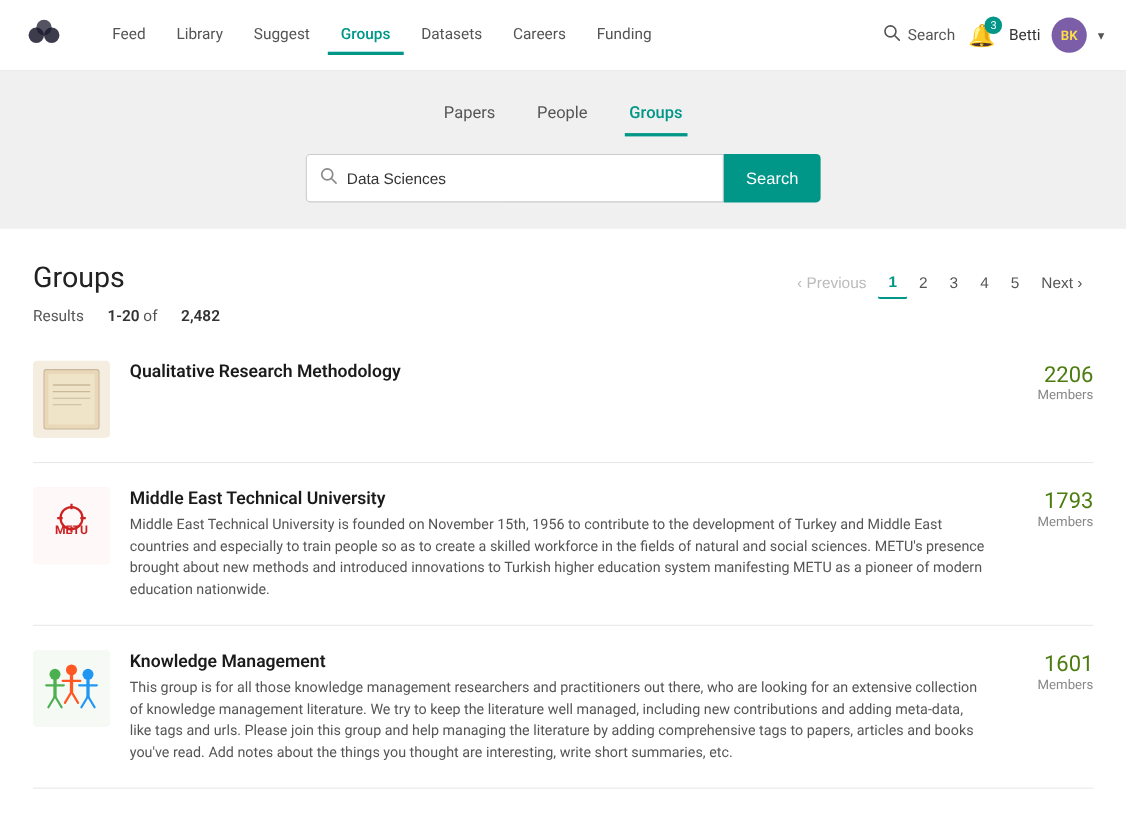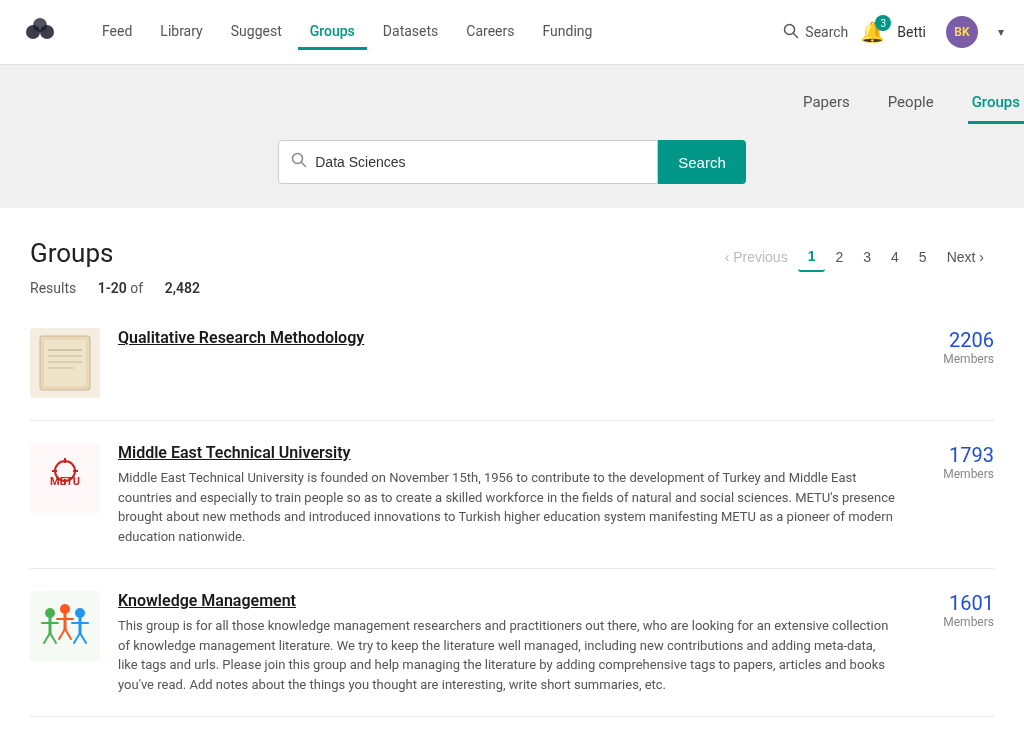--- a/index.html
+++ b/index.html
@@ -21,33 +21,33 @@
     .nav-link.active { color: #009688; border-bottom: 3px solid #009688; font-weight: 500; }
     .nav-right { display: flex; align-items: center; gap: 12px; }
     .nav-search { display: flex; align-items: center; gap: 6px; cursor: pointer; color: #555; font-size: 14px; }
     .bell-wrap { position: relative; cursor: pointer; }
     .bell-icon { font-size: 20px; color: #555; }
     .bell-badge {
       position: absolute; top: -5px; right: -6px;
       background: #009688; color: #fff; border-radius: 50%;
       width: 16px; height: 16px; font-size: 10px; display: flex; align-items: center; justify-content: center;
     }
-    .user-area { display: flex; align-items: center; gap: 20px; cursor: pointer; }
+    .user-area { display: flex; align-items: center; gap: 10px; cursor: pointer; }
     .avatar {
       width: 32px; height: 32px; border-radius: 50%;
       background: #7b5ea7; color: #fde047; display: flex; align-items: center; justify-content: center;
       font-size: 12px; font-weight: 600;
     }
     .chevron { font-size: 12px; color: #555; }
 
     
     .search-banner {
       background: #f0f0f0; padding: 20px 0 0 0;
     }
-    .search-tabs { display: flex; justify-content: flex-end; gap: 30px; margin-bottom: 16px; }
+    .search-tabs { display: flex; justify-content: center; gap: 30px; margin-bottom: 16px; }
     .search-tab {
       padding: 8px 4px 10px; font-size: 15px; color: #555; cursor: pointer;
       border-bottom: 3px solid transparent;
     }
     .search-tab.active { color: #009688; border-bottom: 3px solid #009688; font-weight: 500; }
     .search-box-row { display: flex; justify-content: center; padding-bottom: 24px; }
     .search-box {
       display: flex; align-items: center; background: #fff;
       border: 1px solid #ccc; border-radius: 4px 0 0 4px;
       padding: 0 12px; width: 380px; height: 44px; gap: 8px;
@@ -80,24 +80,24 @@
     .group-item {
       display: flex; align-items: flex-start; gap: 18px;
       padding: 22px 0; border-bottom: 1px solid #e8e8e8;
     }
     .group-thumb {
       width: 70px; height: 70px; flex-shrink: 0;
       border-radius: 4px; overflow: hidden;
       background: #f5f0e8; display: flex; align-items: center; justify-content: center;
     }
     .group-body { flex: 1; }
-    .group-name { font-size: 16px; font-weight: 600; color: #1a1a1a; margin-bottom: 6px; text-decoration: underline; }
+    .group-name { font-size: 16px; font-weight: 600; color: #1a1a1a; margin-bottom: 6px; }
     .group-desc { font-size: 13px; color: #555; line-height: 1.5; }
     .group-stats { text-align: right; flex-shrink: 0; min-width: 80px; }
-    .member-count { font-size: 20px; font-weight: 400; color: #1d4ed8; }
+    .member-count { font-size: 20px; font-weight: 400; color: #4d7c0f; }
     .member-label { font-size: 12px; color: #888; }
 
     
     .thumb-qrm { background: #f5ede0; }
     .thumb-metu { background: #fff0f0; }
     .thumb-km { background: #f0f8f0; }
 
     .results-pagination-row {
       display: flex; align-items: center; justify-content: space-between; margin-bottom: 10px;
     }

